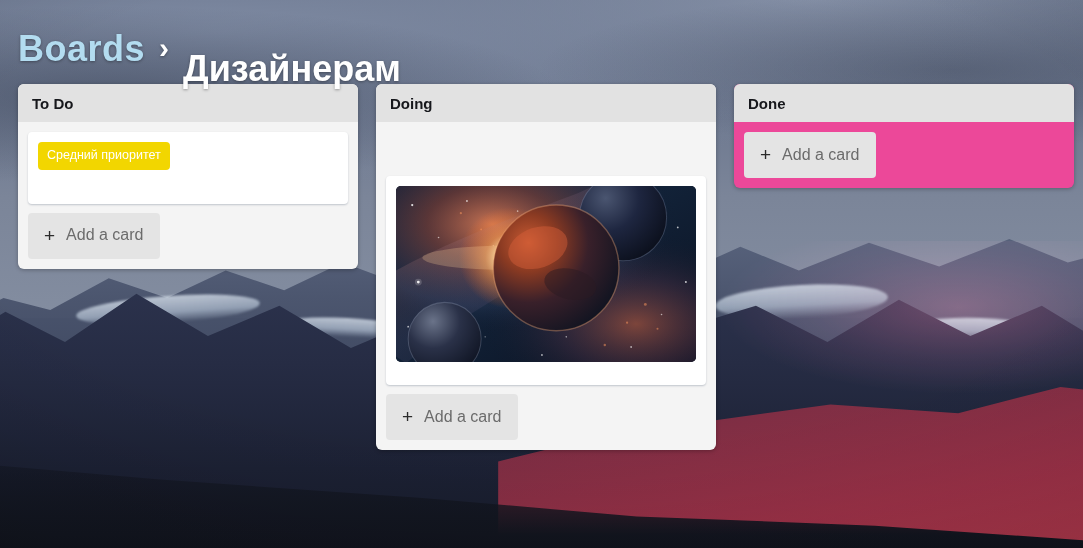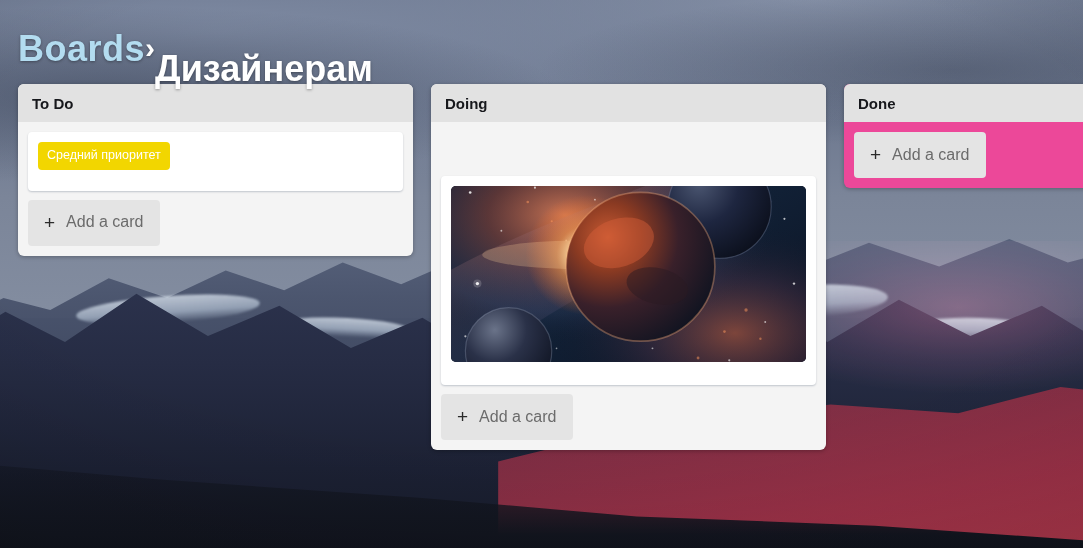--- a/index.html
+++ b/index.html
@@ -94,21 +94,21 @@
     position: absolute; inset: 0;
     background: radial-gradient(120% 100% at 50% 35%, rgba(0,0,0,0) 45%, rgba(0,0,0,.22) 100%);
   }
 
   
   .header {
     position: absolute;
     left: 18px; top: 8px;
     display: flex;
     align-items: center;
-    gap: 0;
+    gap: 14px;
     z-index: 5;
   }
   .brand {
     font-size: 36px;
     font-weight: bold;
     letter-spacing: .5px;
     text-shadow: 0 1px 3px rgba(0,0,0,.35);
     cursor: pointer;
   }
   .chevron {
@@ -132,21 +132,21 @@
   .board {
     position: absolute;
     left: 18px; top: 84px;
     display: flex;
     align-items: flex-start;
     gap: 18px;
     z-index: 4;
   }
 
   .list {
-    width: 395px;
+    width: 340px;
     background: #f4f4f4;
     border-radius: 6px;
     box-shadow: 0 1px 4px rgba(0,0,0,.28);
     overflow: hidden;
     display: flex;
     flex-direction: column;
   }
   .list-header {
     background: #e2e2e2;
     padding: 11px 14px 10px 14px;
@@ -180,21 +180,21 @@
   }
   .card-cover svg { display: block; width: 100%; height: 100%; }
 
   .badge {
     display: inline-block;
     border-radius: 4px;
     color: #ffffff;
     font-size: 12.5px;
     line-height: 1;
     padding: 7px 9px 8px 9px;
-    margin-bottom: 9px;
+    margin-bottom: 22px;
     white-space: nowrap;
     text-align: center;
   }
   .badge-medium { background: #f2d600; }
   .badge-high   { background: #eb5a46; }
 
   .card-title {
     font-size: 16px;
     color: #202124;
     line-height: 1.25;

